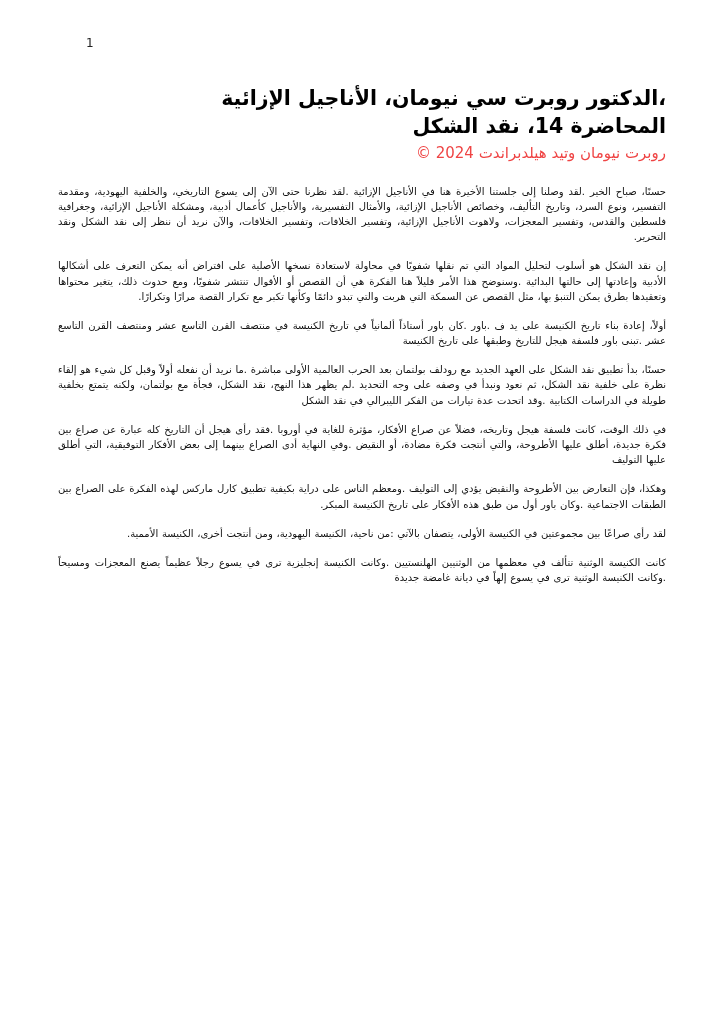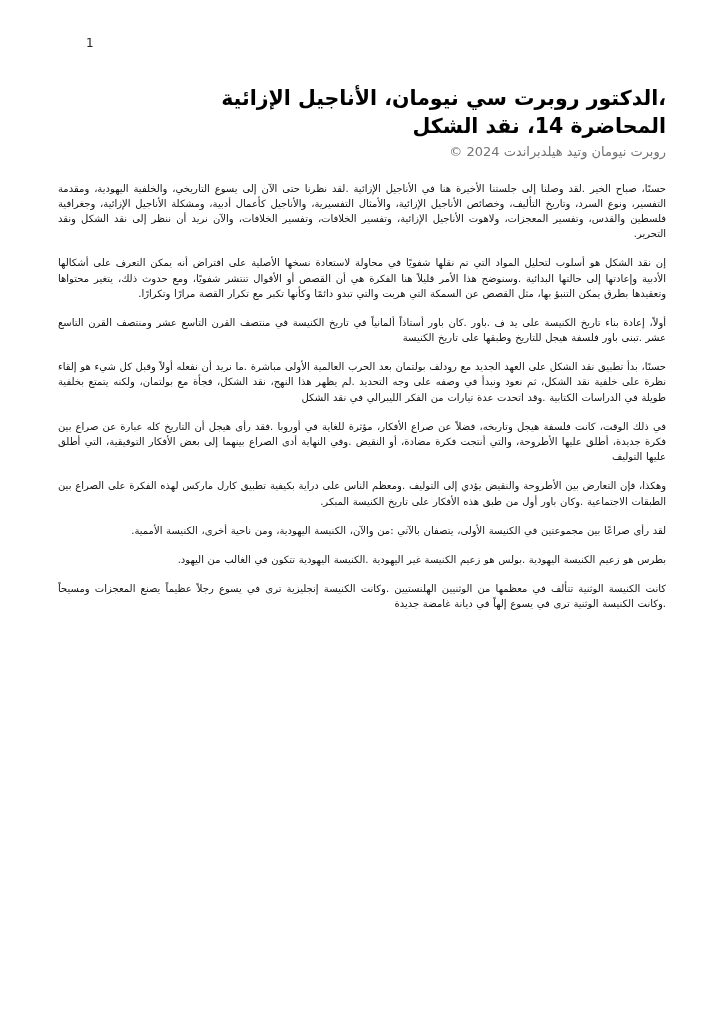--- a/index.html
+++ b/index.html
@@ -31,23 +31,23 @@
   .doc-header {
     margin-bottom: 22px;
   }
   .title-line {
     font-weight: bold;
     font-size: 20.5px;
     line-height: 1.38;
     color: #000;
   }
   .copyright-line {
-    font-size: 13px;
+    font-size: 15px;
     margin-top: 3px;
-    color: #737373;
+    color: #ef4444;
   }
   .body-text p {
     font-size: 10px;
     line-height: 1.52;
     text-align: justify;
     margin: 0 0 14px 0;
     word-spacing: 0.5px;
   }
 </style>
 </head>
@@ -63,18 +63,17 @@
     <div class="copyright-line">روبرت نيومان وتيد هيلدبراندت 2024 ©</div>
   </div>
 
   <div class="body-text">
     <p>حسنًا، صباح الخير .لقد وصلنا إلى جلستنا الأخيرة هنا في الأناجيل الإزائية .لقد نظرنا حتى الآن إلى يسوع التاريخي، والخلفية اليهودية، ومقدمة التفسير، ونوع السرد، وتاريخ التأليف، وخصائص الأناجيل الإزائية، والأمثال التفسيرية، والأناجيل كأعمال أدبية، ومشكلة الأناجيل الإزائية، وجغرافية فلسطين والقدس، وتفسير المعجزات، ولاهوت الأناجيل الإزائية، وتفسير الخلافات، وتفسير الخلافات، والآن نريد أن ننظر إلى نقد الشكل ونقد التحرير.</p>
     <p>إن نقد الشكل هو أسلوب لتحليل المواد التي تم نقلها شفويًا في محاولة لاستعادة نسخها الأصلية على افتراض أنه يمكن التعرف على أشكالها الأدبية وإعادتها إلى حالتها البدائية .وسنوضح هذا الأمر قليلاً هنا الفكرة هي أن القصص أو الأقوال تنتشر شفويًا، ومع حدوث ذلك، يتغير محتواها وتعقيدها بطرق يمكن التنبؤ بها، مثل القصص عن السمكة التي هربت والتي تبدو دائمًا وكأنها تكبر مع تكرار القصة مرارًا وتكرارًا.</p>
     <p>أولاً، إعادة بناء تاريخ الكنيسة على يد ف .باور .كان باور أستاذاً ألمانياً في تاريخ الكنيسة في منتصف القرن التاسع عشر ومنتصف القرن التاسع عشر .تبنى باور فلسفة هيجل للتاريخ وطبقها على تاريخ الكنيسة</p>
     <p>حسنًا، بدأ تطبيق نقد الشكل على العهد الجديد مع رودلف بولتمان بعد الحرب العالمية الأولى مباشرة .ما نريد أن نفعله أولاً وقبل كل شيء هو إلقاء نظرة على خلفية نقد الشكل، ثم نعود ونبدأ في وصفه على وجه التحديد .لم يظهر هذا النهج، نقد الشكل، فجأة مع بولتمان، ولكنه يتمتع بخلفية طويلة في الدراسات الكتابية .وقد اتحدت عدة تيارات من الفكر الليبرالي في نقد الشكل</p>
     <p>في ذلك الوقت، كانت فلسفة هيجل وتاريخه، فضلاً عن صراع الأفكار، مؤثرة للغاية في أوروبا .فقد رأى هيجل أن التاريخ كله عبارة عن صراع بين فكرة جديدة، أطلق عليها الأطروحة، والتي أنتجت فكرة مضادة، أو النقيض .وفي النهاية أدى الصراع بينهما إلى بعض الأفكار التوفيقية، التي أطلق عليها التوليف</p>
     <p>وهكذا، فإن التعارض بين الأطروحة والنقيض يؤدي إلى التوليف .ومعظم الناس على دراية بكيفية تطبيق كارل ماركس لهذه الفكرة على الصراع بين الطبقات الاجتماعية .وكان باور أول من طبق هذه الأفكار على تاريخ الكنيسة المبكر.</p>
-    <p>لقد رأى صراعًا بين مجموعتين في الكنيسة الأولى، يتصفان بالآتي :من والآن، الكنيسة اليهودية، ومن ناحية أخرى، الكنيسة الأممية.</p>
-    <p>بطرس هو زعيم الكنيسة اليهودية .بولس هو زعيم الكنيسة غير اليهودية .الكنيسة اليهودية تتكون في الغالب من اليهود.</p>
+    <p>لقد رأى صراعًا بين مجموعتين في الكنيسة الأولى، يتصفان بالآتي :من ناحية، الكنيسة اليهودية، ومن أنتجت أخرى، الكنيسة الأممية.</p>
     <p>كانت الكنيسة الوثنية تتألف في معظمها من الوثنيين الهلنستيين .وكانت الكنيسة إنجليزية ترى في يسوع رجلاً عظيماً يصنع المعجزات ومسيحاً .وكانت الكنيسة الوثنية ترى في يسوع إلهاً في ديانة غامضة جديدة</p>
   </div>
 
 </div>
 
 </body></html>

